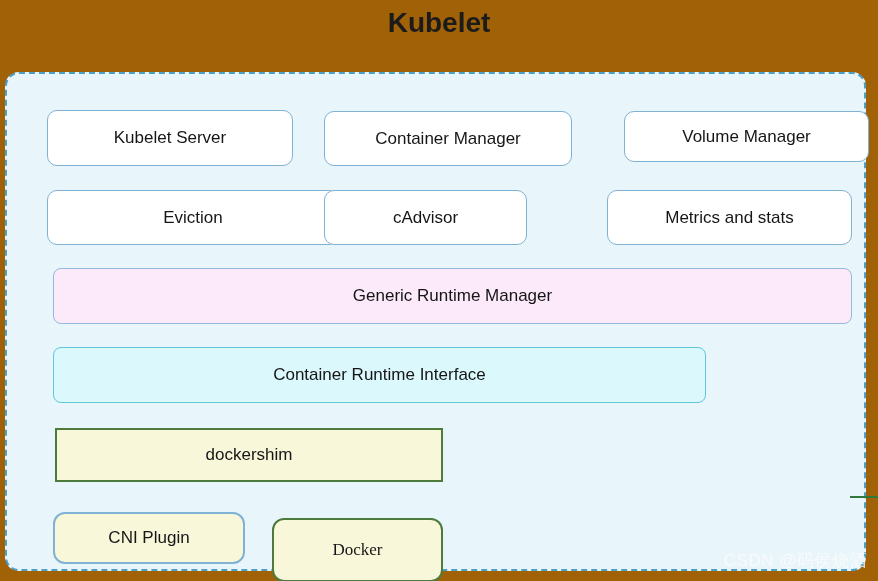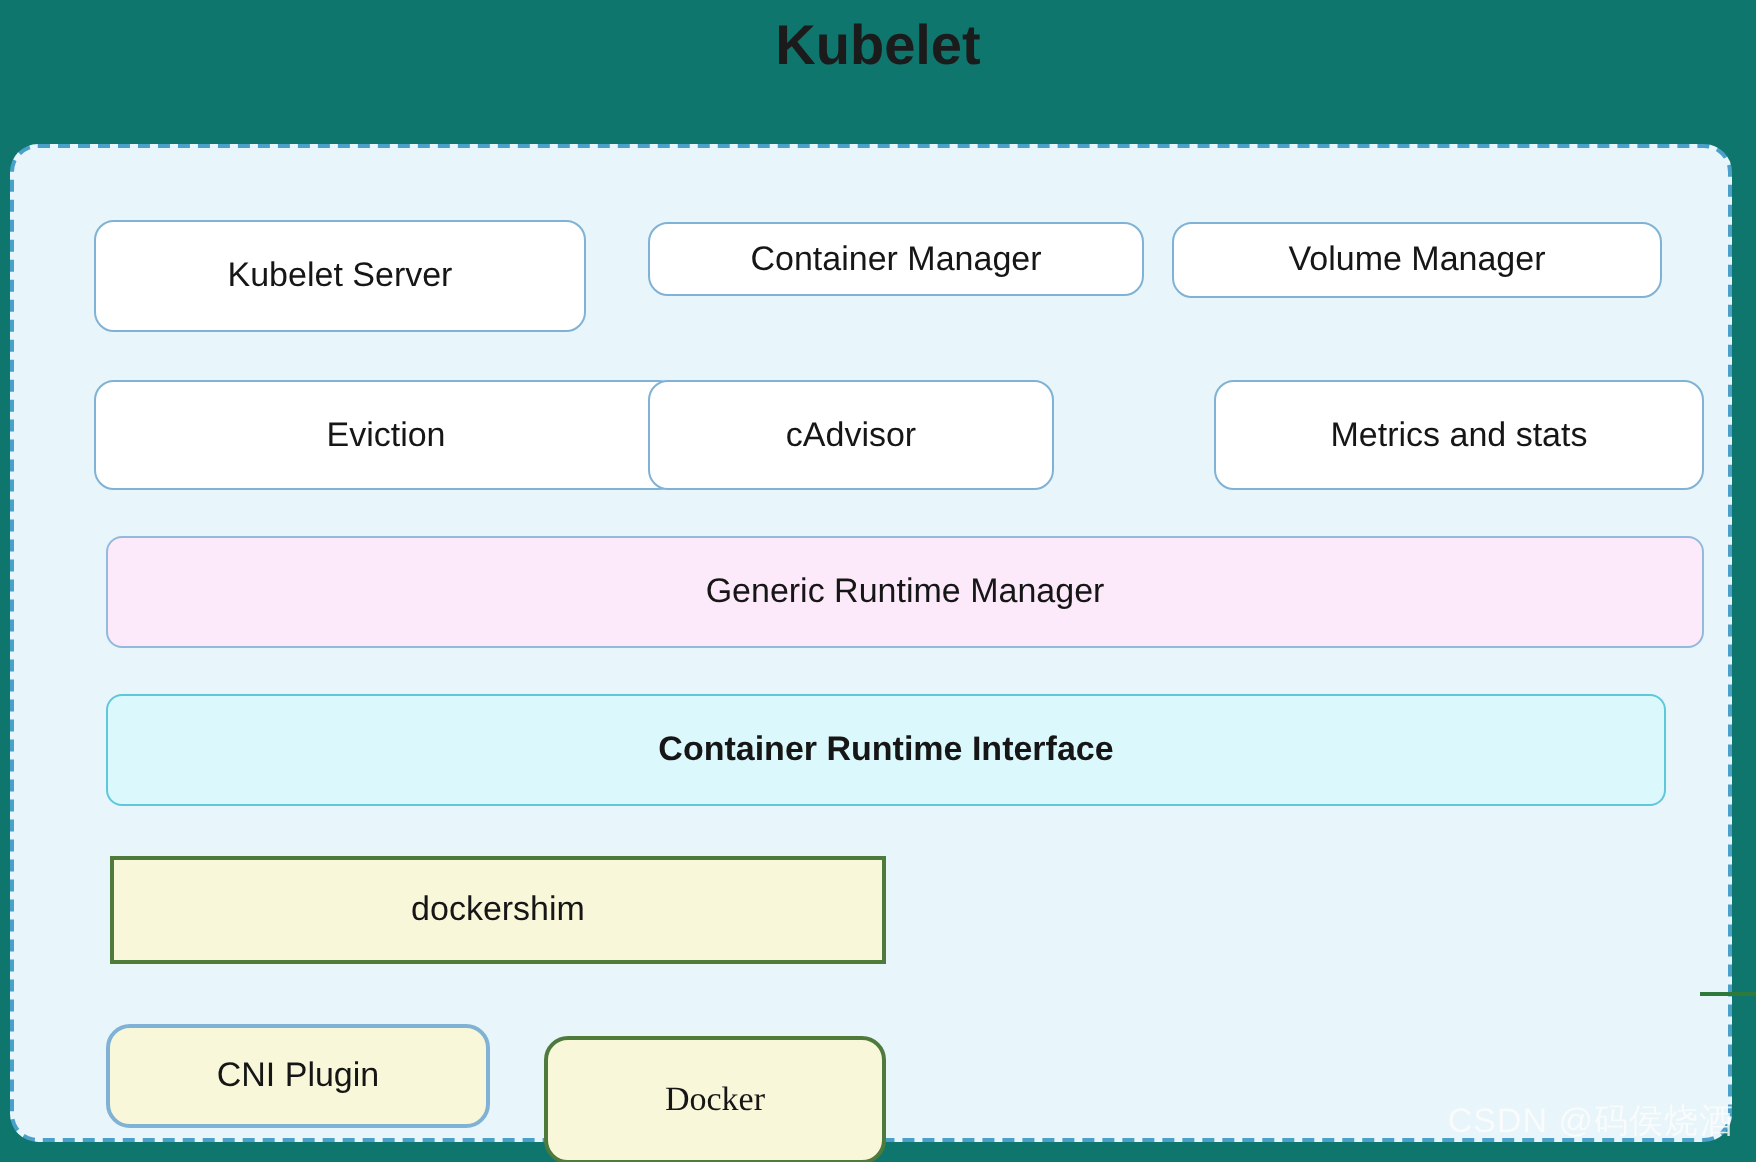--- a/index.html
+++ b/index.html
@@ -1,20 +1,20 @@
 <!DOCTYPE html>
 <html><head>
 <meta charset="utf-8">
 <style>
   html, body { margin: 0; padding: 0; background: #ffffff; }
   .page {
     position: relative;
     width: 878px;
     height: 581px;
-    background: #0f766e;
+    background: #a16207;
     font-family: "Liberation Sans", sans-serif;
     overflow: hidden;
   }
   .title {
     position: absolute;
     top: 7px;
     left: 0;
     width: 100%;
     text-align: center;
     font-size: 28px;
@@ -47,25 +47,24 @@
     border: 1.5px solid #7fb2d4;
     border-radius: 10px;
   }
   .grm-box {
     left: 46px; top: 194px; width: 799px; height: 56px;
     background: #fce9fa;
     border: 1.5px solid #93b9dd;
     border-radius: 8px;
   }
   .cri-box {
-    left: 46px; top: 273px; width: 780px; height: 56px;
+    left: 46px; top: 273px; width: 653px; height: 56px;
     background: #dbf8fc;
     border: 1.5px solid #5ec8da;
     border-radius: 8px;
-    font-weight: bold;
   }
   .dockershim-box {
     left: 48px; top: 354px; width: 388px; height: 54px;
     background: #f9f7da;
     border: 2px solid #4e7b3c;
     border-radius: 0;
   }
   .remote-box {
     left: 453px; top: 352px; width: 392px; height: 140px;
     background: #d5f5fa;
@@ -79,22 +78,22 @@
     border-radius: 12px;
   }
   .docker-box {
     left: 265px; top: 444px; width: 171px; height: 64px;
     background: #f9f7da;
     border: 2px solid #4e7b3c;
     border-radius: 12px;
     font-family: Liberation Serif, serif;
   }
   .bx1 { left: 40px;  top: 36px;  width: 246px; height: 56px; }
-  .bx2 { left: 317px; top: 37px;  width: 248px; height: 37px; }
-  .bx3 { left: 579px; top: 37px;  width: 245px; height: 38px; }
+  .bx2 { left: 317px; top: 37px;  width: 248px; height: 55px; }
+  .bx3 { left: 617px; top: 37px;  width: 245px; height: 51px; }
   .bx4 { left: 40px;  top: 116px; width: 292px; height: 55px; }
   .bx5 { left: 317px; top: 116px; width: 203px; height: 55px; }
   .bx6 { left: 600px; top: 116px; width: 245px; height: 55px; }
   .connector {
     position: absolute;
     left: 850px;
     top: 496px;
     width: 28px;
     height: 2px;
     background: #2f7a3a;

